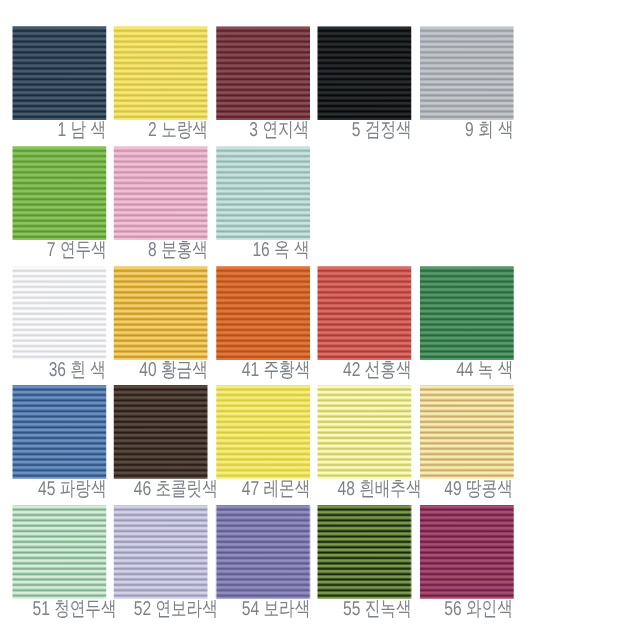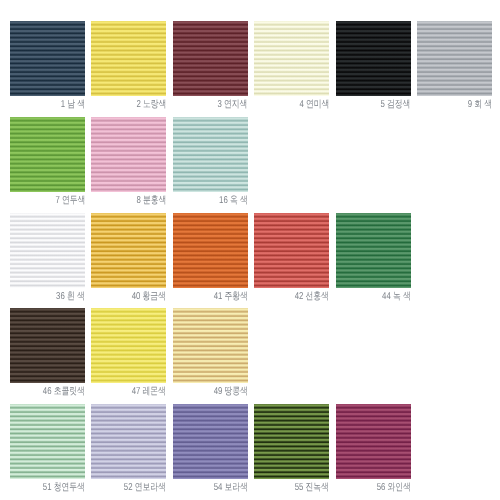--- a/index.html
+++ b/index.html
@@ -37,21 +37,21 @@
   .swatch {
     position:absolute; left:0; top:0;
     width:75px; height:75px;
     background-repeat:repeat;
     background-position:0px 0.9px;
   }
   .label {
     position:absolute; left:-3px; top:78px;
     width:78px;
     text-align:right;
-    font-size:10px;
+    font-size:16px;
     line-height:12px;
     color:#7d8289;
     white-space:nowrap;
   }
   .label > span {
     display:inline-block;
     transform:scaleX(0.78);
     transform-origin:right center;
     backface-visibility:hidden;
   }
@@ -66,24 +66,20 @@
         <div class="swatch" style="background-image: repeating-linear-gradient(rgb(75, 95, 114) 0px, rgb(75, 95, 114) 0.989px, rgb(22, 41, 58) 2.709px, rgb(22, 41, 58) 3.096px, rgb(75, 95, 114) 4.3px);"></div>
         <div class="label"><span>1 남 색</span></div>
       </div>
       <div class="cell">
         <div class="swatch" style="background-image: repeating-linear-gradient(rgb(247, 234, 120) 0px, rgb(247, 234, 120) 0.989px, rgb(212, 191, 63) 2.709px, rgb(212, 191, 63) 3.096px, rgb(247, 234, 120) 4.3px);"></div>
         <div class="label"><span>2 노랑색</span></div>
       </div>
       <div class="cell">
         <div class="swatch" style="background-image: repeating-linear-gradient(rgb(138, 79, 87) 0px, rgb(138, 79, 87) 0.989px, rgb(89, 30, 37) 2.709px, rgb(89, 30, 37) 3.096px, rgb(138, 79, 87) 4.3px);"></div>
         <div class="label"><span>3 연지색</span></div>
-      </div>
-      <div class="cell">
-        <div class="swatch" style="background-image: repeating-linear-gradient(rgb(252, 252, 232) 0px, rgb(252, 252, 232) 0.989px, rgb(220, 220, 178) 2.709px, rgb(220, 220, 178) 3.096px, rgb(252, 252, 232) 4.3px);"></div>
-        <div class="label"><span>4 연미색</span></div>
       </div>
       <div class="cell">
         <div class="swatch" style="background-image: repeating-linear-gradient(rgb(42, 46, 48) 0px, rgb(42, 46, 48) 0.989px, rgb(6, 6, 7) 2.709px, rgb(6, 6, 7) 3.096px, rgb(42, 46, 48) 4.3px);"></div>
         <div class="label"><span>5 검정색</span></div>
       </div>
       <div class="cell">
         <div class="swatch" style="background-image: repeating-linear-gradient(rgb(198, 201, 206) 0px, rgb(198, 201, 206) 0.989px, rgb(147, 152, 158) 2.709px, rgb(147, 152, 158) 3.096px, rgb(198, 201, 206) 4.3px);"></div>
         <div class="label"><span>9 회 색</span></div>
       </div>
     </div>
@@ -118,26 +114,34 @@
         <div class="swatch" style="background-image: repeating-linear-gradient(rgb(226, 112, 106) 0px, rgb(226, 112, 106) 0.989px, rgb(166, 56, 50) 2.709px, rgb(166, 56, 50) 3.096px, rgb(226, 112, 106) 4.3px);"></div>
         <div class="label"><span>42 선홍색</span></div>
       </div>
       <div class="cell">
         <div class="swatch" style="background-image: repeating-linear-gradient(rgb(93, 155, 110) 0px, rgb(93, 155, 110) 0.989px, rgb(31, 103, 56) 2.709px, rgb(31, 103, 56) 3.096px, rgb(93, 155, 110) 4.3px);"></div>
         <div class="label"><span>44 녹 색</span></div>
       </div>
     </div>
     <div class="grid-row">
       <div class="cell">
+        <div class="swatch" style="background-image: repeating-linear-gradient(rgb(109, 146, 196) 0px, rgb(109, 146, 196) 0.989px, rgb(45, 82, 128) 2.709px, rgb(45, 82, 128) 3.096px, rgb(109, 146, 196) 4.3px);"></div>
+        <div class="label"><span>45 파랑색</span></div>
+      </div>
+      <div class="cell">
         <div class="swatch" style="background-image: repeating-linear-gradient(rgb(90, 76, 67) 0px, rgb(90, 76, 67) 0.989px, rgb(39, 28, 21) 2.709px, rgb(39, 28, 21) 3.096px, rgb(90, 76, 67) 4.3px);"></div>
         <div class="label"><span>46 초콜릿색</span></div>
       </div>
       <div class="cell">
         <div class="swatch" style="background-image: repeating-linear-gradient(rgb(247, 238, 127) 0px, rgb(247, 238, 127) 0.989px, rgb(216, 203, 59) 2.709px, rgb(216, 203, 59) 3.096px, rgb(247, 238, 127) 4.3px);"></div>
         <div class="label"><span>47 레몬색</span></div>
+      </div>
+      <div class="cell">
+        <div class="swatch" style="background-image: repeating-linear-gradient(rgb(252, 252, 184) 0px, rgb(252, 252, 184) 0.989px, rgb(201, 201, 108) 2.709px, rgb(201, 201, 108) 3.096px, rgb(252, 252, 184) 4.3px);"></div>
+        <div class="label"><span>48 흰배추색</span></div>
       </div>
       <div class="cell">
         <div class="swatch" style="background-image: repeating-linear-gradient(rgb(248, 238, 180) 0px, rgb(248, 238, 180) 0.989px, rgb(201, 167, 104) 2.709px, rgb(201, 167, 104) 3.096px, rgb(248, 238, 180) 4.3px);"></div>
         <div class="label"><span>49 땅콩색</span></div>
       </div>
     </div>
     <div class="grid-row">
       <div class="cell">
         <div class="swatch" style="background-image: repeating-linear-gradient(rgb(214, 239, 220) 0px, rgb(214, 239, 220) 0.989px, rgb(127, 174, 139) 2.709px, rgb(127, 174, 139) 3.096px, rgb(214, 239, 220) 4.3px);"></div>
         <div class="label"><span>51 청연두색</span></div>

